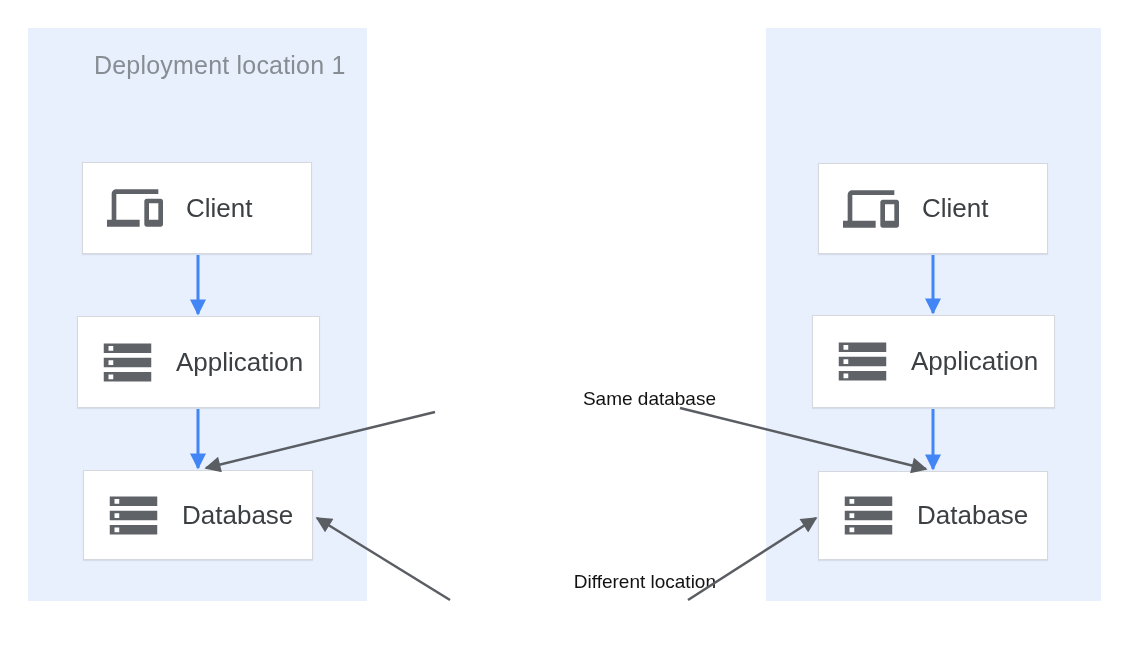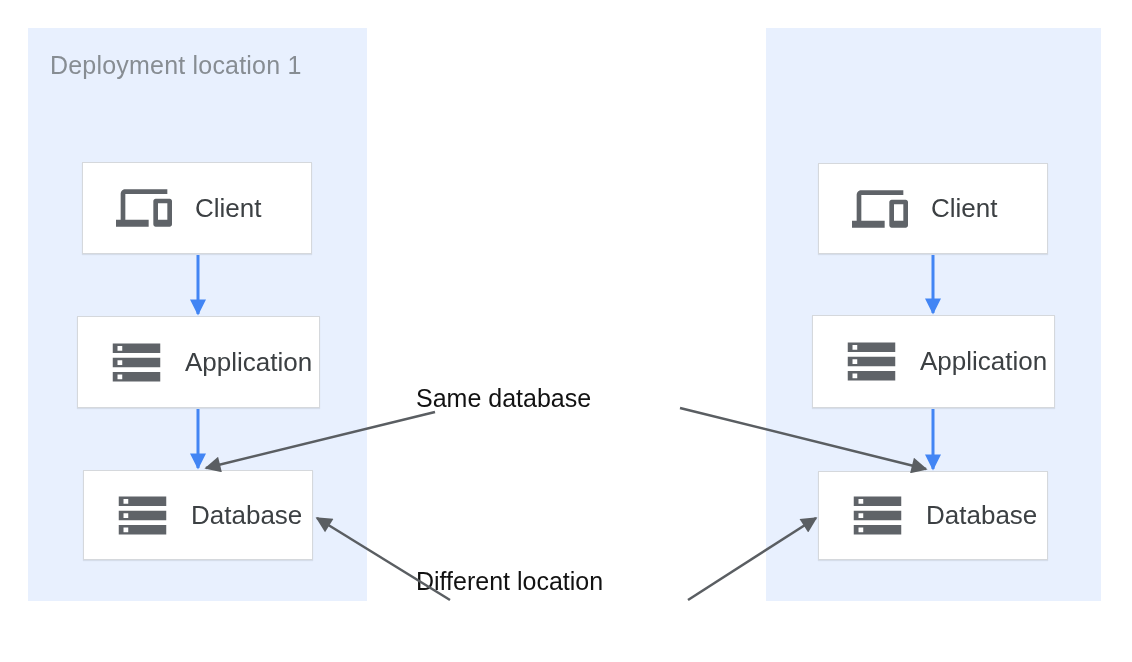--- a/index.html
+++ b/index.html
@@ -4,32 +4,33 @@
 <style>
   html,body{margin:0;padding:0;background:#ffffff;}
   .canvas{
     position:relative;width:1132px;height:662px;background:#ffffff;
     font-family:"Liberation Sans", sans-serif;overflow:hidden;
   }
   .panel{position:absolute;background:#e8f0fe;}
   .panel-title{
     position:absolute;font-size:25px;color:#878d93;letter-spacing:.2px;
     white-space:nowrap;
+    margin-left:44px;
   }
   .node{
     position:absolute;background:#ffffff;border:1px solid #d5d8dc;
     box-sizing:border-box;display:flex;align-items:center;
-    padding-left:30px;gap:20px;box-shadow:0 1px 1px rgba(0,0,0,0.08);
+    padding-left:21px;gap:20px;box-shadow:0 1px 1px rgba(0,0,0,0.08);
   }
   .node-icon{flex:0 0 auto;display:flex;align-items:center;justify-content:center;}
   .node-icon svg{display:block;fill:#5f6368;}
   .node-label{font-size:26px;color:#3c4043;white-space:nowrap;}
   .annotation{
-    position:absolute;width:300px;text-align:left;color:#121212;
-    font-size:25px;line-height:31px;
+    position:absolute;width:300px;text-align:right;color:#121212;
+    font-size:19px;line-height:31px;
   }
   .overlay{position:absolute;left:0;top:0;pointer-events:none;}
 </style>
 </head>
 <body>
 
 <div class="canvas">
 
   <div class="panel" style="left:28px;top:28px;width:339px;height:573px;"></div>
   <div class="panel" style="left:766px;top:28px;width:335px;height:573px;"></div>

